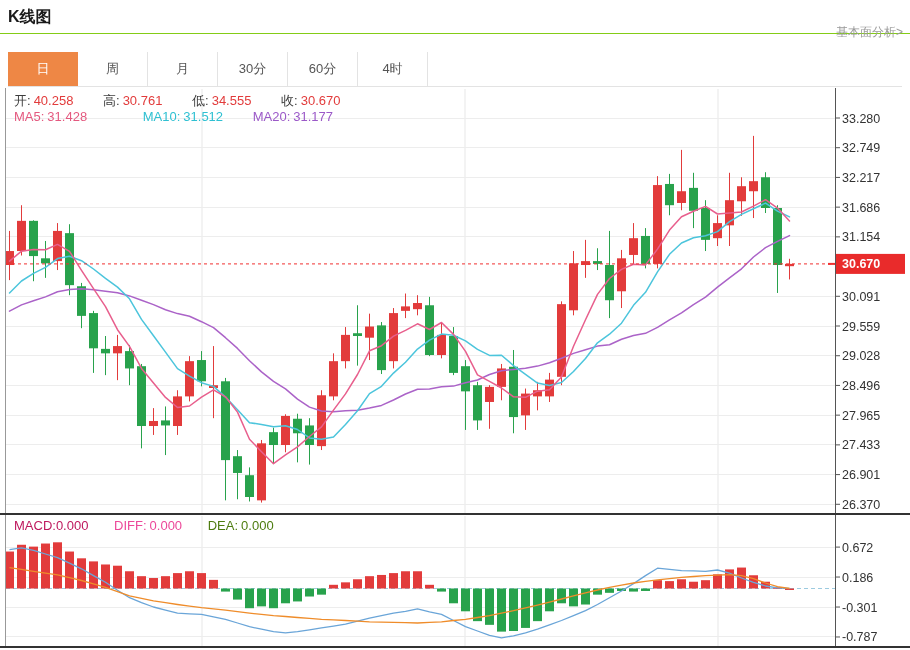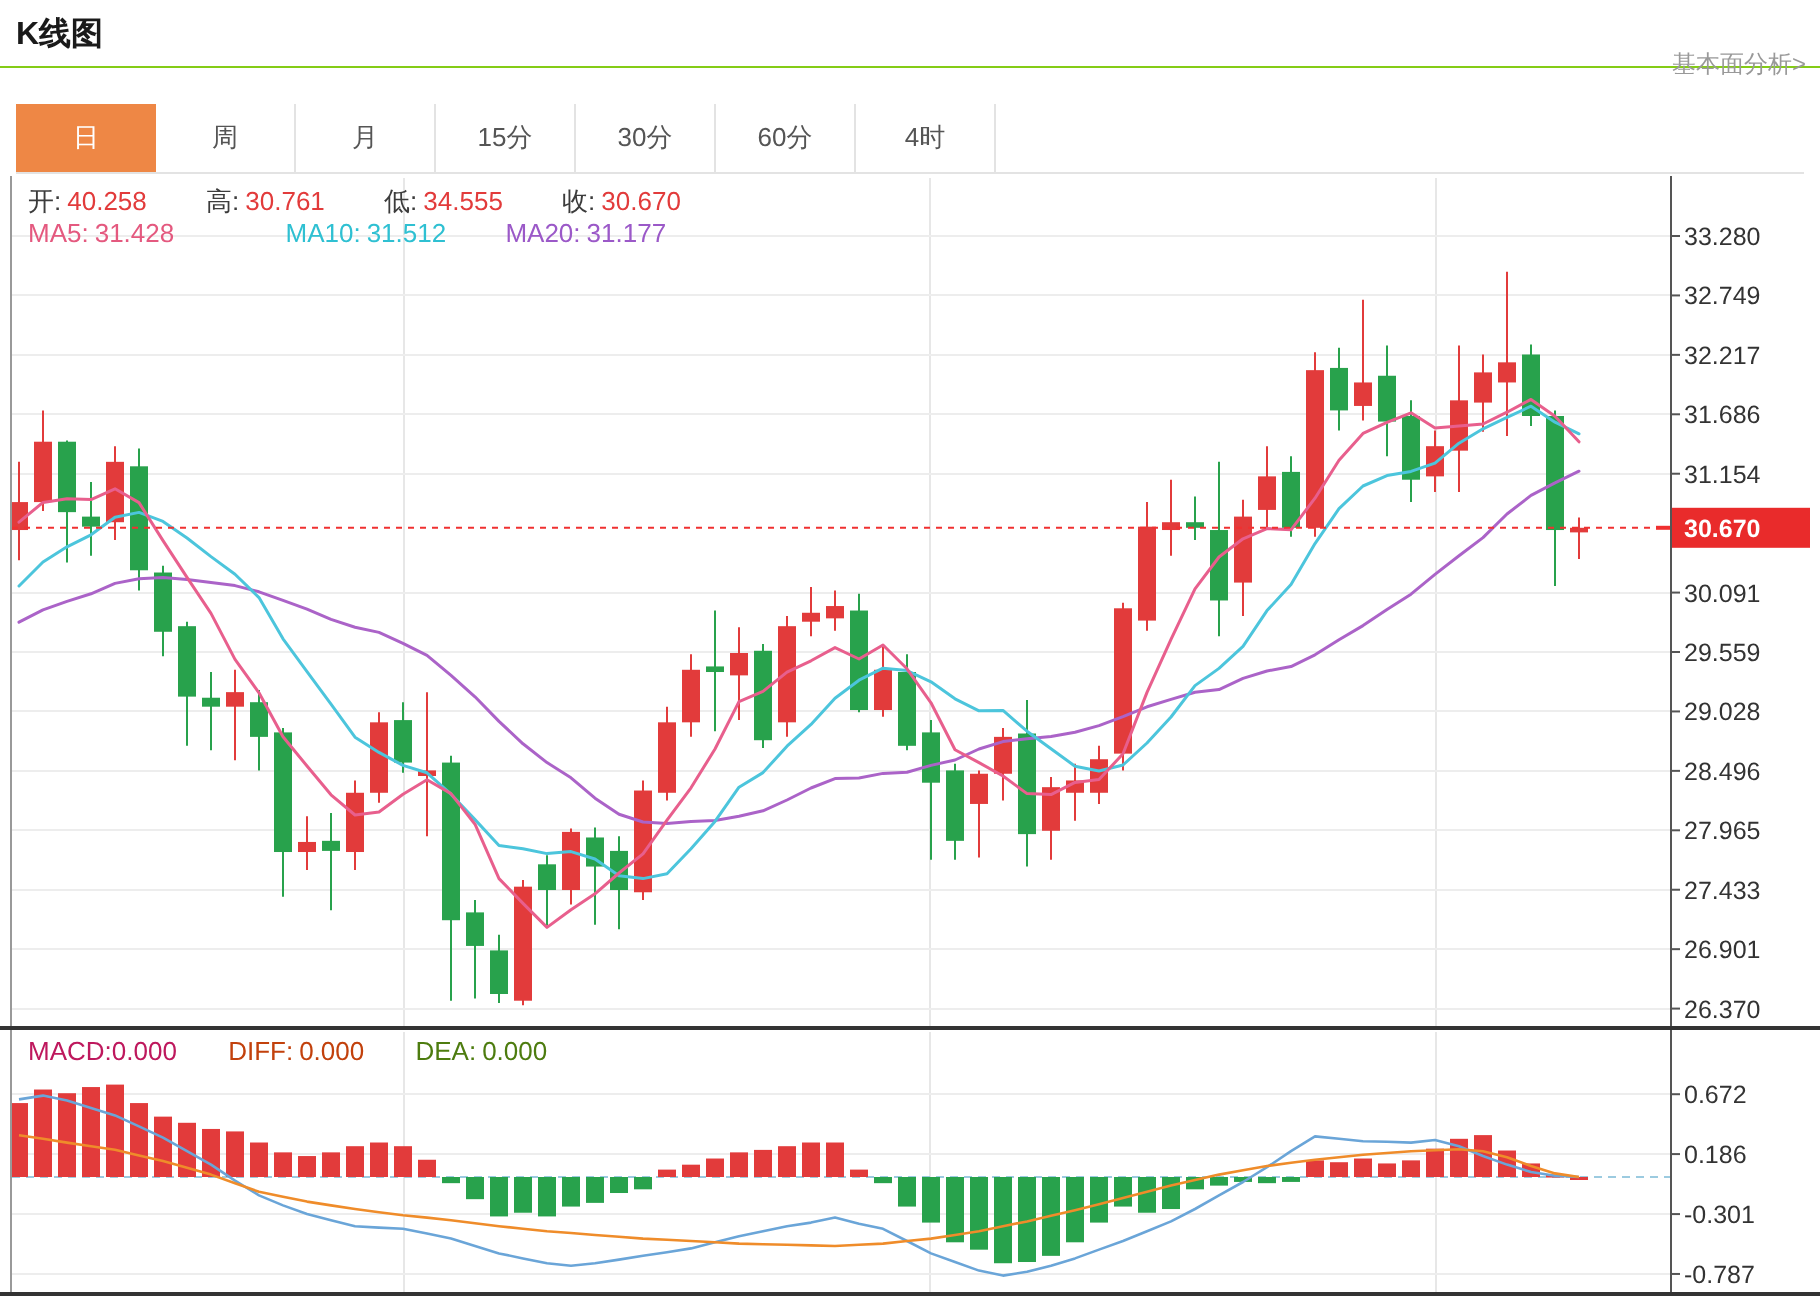--- a/index.html
+++ b/index.html
@@ -32,21 +32,20 @@
 
   <div class="header">
     <div class="title">K线图</div>
     <a class="fund-link">基本面分析&gt;</a>
   </div>
 
   <div class="tabbar">
     <div class="tab active">日</div>
     <div class="tab">周</div>
     <div class="tab">月</div>
-    <div class="tab">15分</div>
     <div class="tab">30分</div>
     <div class="tab">60分</div>
     <div class="tab">4时</div>
   </div>
 
   <div class="chart-wrap">
     <svg id="chart-svg" width="910" height="562" viewBox="0 88 910 562">
         <line x1="202" y1="89" x2="202" y2="513" stroke="#e7e7e7" stroke-width="1"></line>
         <line x1="202" y1="516" x2="202" y2="646" stroke="#e7e7e7" stroke-width="1"></line>
         <line x1="465" y1="89" x2="465" y2="513" stroke="#e7e7e7" stroke-width="1"></line>
@@ -326,18 +325,18 @@
     </div>
 
     <div class="legend lg-ma">
       <span class="grp" style="color: rgb(228, 89, 127);"><span>MA5:</span><span class="val">31.428</span></span>
       <span class="grp" style="color: rgb(47, 192, 210); padding-left: 26px;"><span>MA10:</span><span class="val">31.512</span></span>
       <span class="grp" style="color: rgb(155, 89, 200);"><span>MA20:</span><span class="val">31.177</span></span>
     </div>
 
     <div class="legend lg-macd">
       <span class="grp" style="margin-right: 22px; color: #be185d;"><span>MACD:</span><span>0.000</span></span>
-      <span class="grp" style="margin-right: 22px; color: #c2410c;"><span>DIFF:</span><span class="val">0.000</span></span>
+      <span class="grp" style="margin-right: 22px; color: #ec4899;"><span>DIFF:</span><span class="val">0.000</span></span>
       <span class="grp" style="color: #4d7c0f;"><span>DEA:</span><span class="val">0.000</span></span>
     </div>
   </div>
 
 </div>
 
 </body></html>

